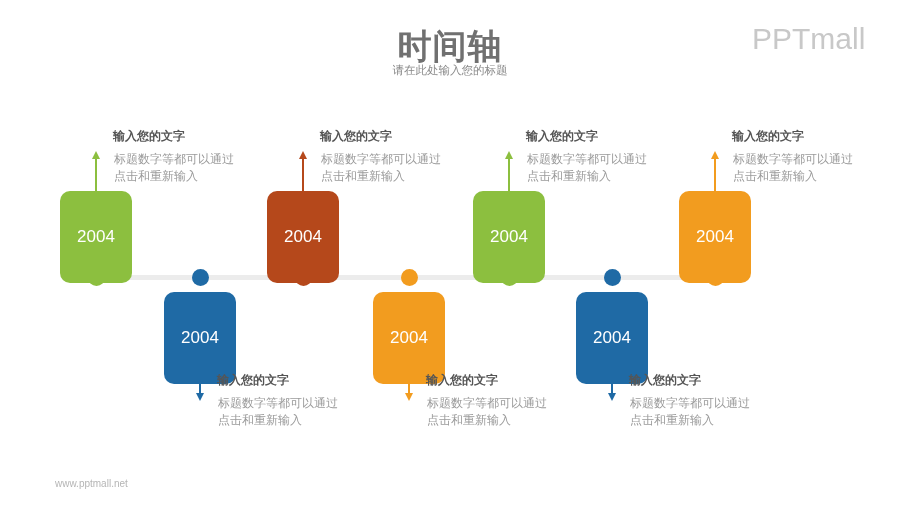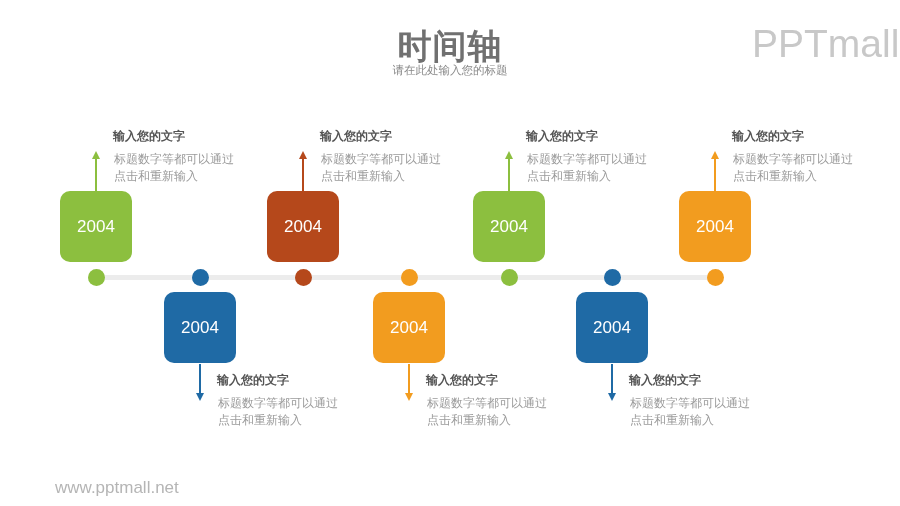--- a/index.html
+++ b/index.html
@@ -1,23 +1,23 @@
 <!DOCTYPE html>
 <html><head>
 <meta charset="utf-8">
 <style>
   * { margin:0; padding:0; box-sizing:border-box; }
   body { width:900px; height:506px; background:#ffffff; position:relative; overflow:hidden; font-family:"DejaVu Sans","Liberation Sans",sans-serif; }
   .title { position:absolute; left:0; width:900px; top:24px; text-align:center; font-size:34px; font-weight:bold; color:#707070; letter-spacing:1px; }
   .subtitle { position:absolute; left:0; width:900px; top:63px; text-align:center; font-size:11.5px; color:#8a8a8a; }
-  .logo { position:absolute; left:752px; top:22px; font-size:39px; color:#c8c8c8; font-family:"Liberation Sans",sans-serif; letter-spacing:0px; }
-  .footer { position:absolute; left:55px; top:478px; font-size:17px; color:#b5b5b5; font-family:"Liberation Sans",sans-serif; }
+  .logo { position:absolute; left:752px; top:22px; font-size:30px; color:#c8c8c8; font-family:"Liberation Sans",sans-serif; letter-spacing:0px; }
+  .footer { position:absolute; left:55px; top:478px; font-size:10px; color:#b5b5b5; font-family:"Liberation Sans",sans-serif; }
   .line { position:absolute; left:96px; top:275px; width:620px; height:5px; background:#ececec; border-radius:2px; }
   .dot { position:absolute; width:17px; height:17px; border-radius:50%; }
-  .box { position:absolute; width:72px; height:71px; border-radius:10px; color:#fff; font-size:17px; font-family:"Liberation Sans",sans-serif; display:flex; align-items:center; justify-content:center; }
+  .box { position:absolute; width:72px; height:92px; border-radius:10px; color:#fff; font-size:17px; font-family:"Liberation Sans",sans-serif; display:flex; align-items:center; justify-content:center; }
   .stem { position:absolute; width:2px; }
   .arrow-up { position:absolute; width:0; height:0; border-left:4px solid transparent; border-right:4px solid transparent; border-bottom:8px solid; }
   .arrow-down { position:absolute; width:0; height:0; border-left:4px solid transparent; border-right:4px solid transparent; border-top:8px solid; }
   .head { position:absolute; font-size:12px; font-weight:bold; color:#555; white-space:nowrap; }
   .desc { position:absolute; font-size:12px; color:#9a9a9a; line-height:17px; width:130px; }
 </style>
 </head>
 <body>
 
 <div class="title">时间轴</div>

